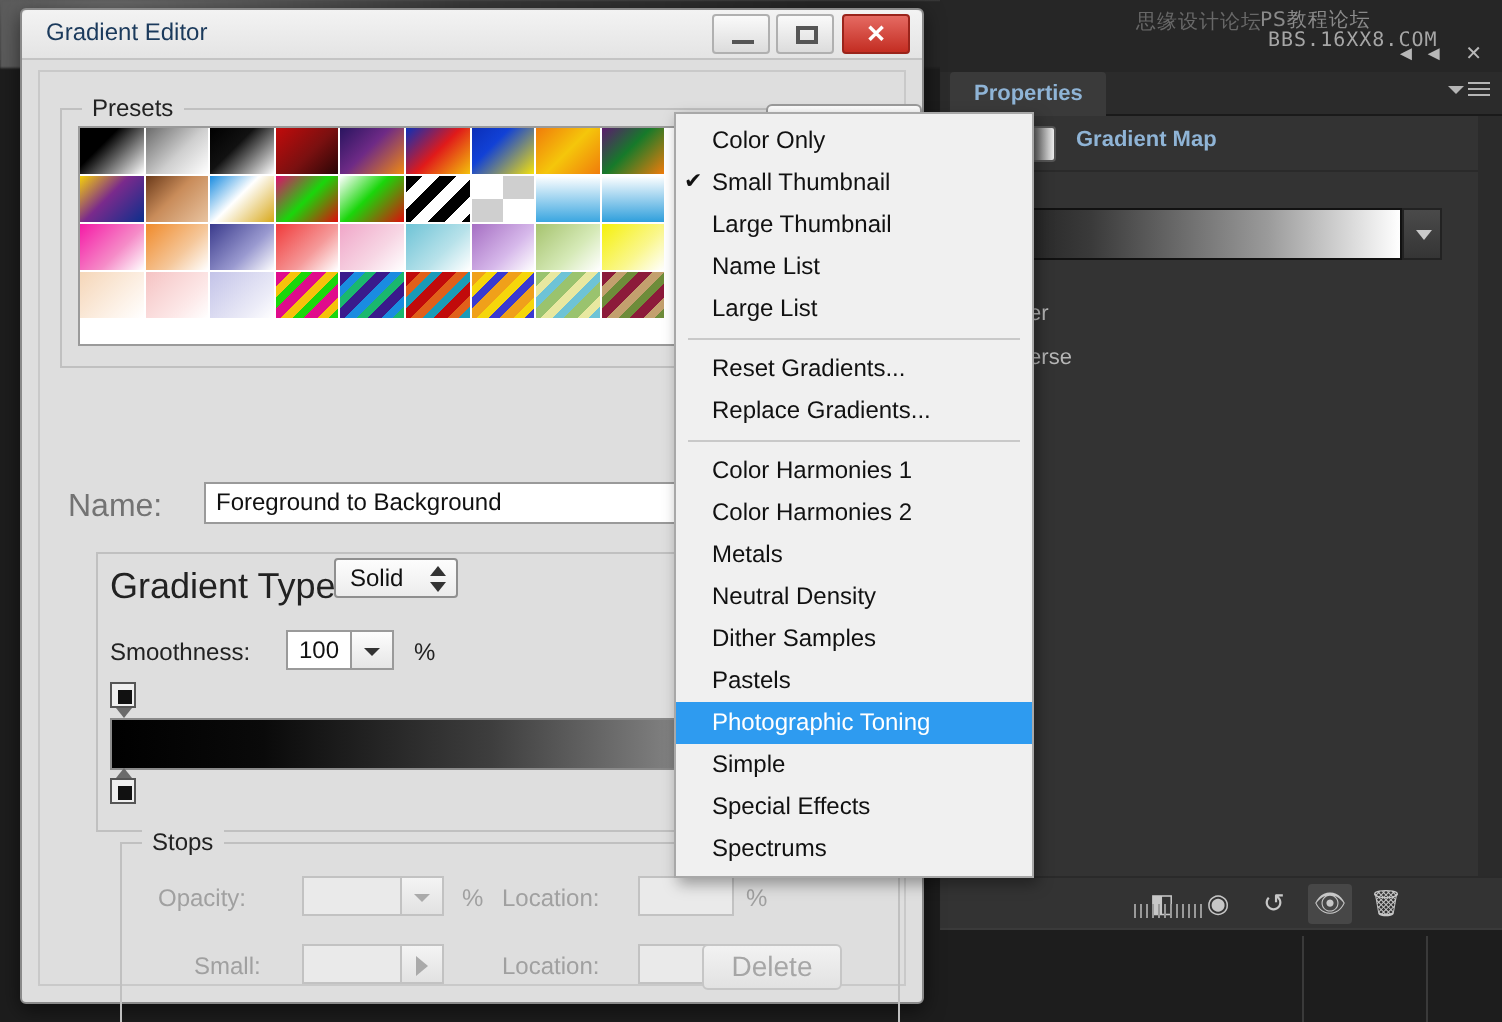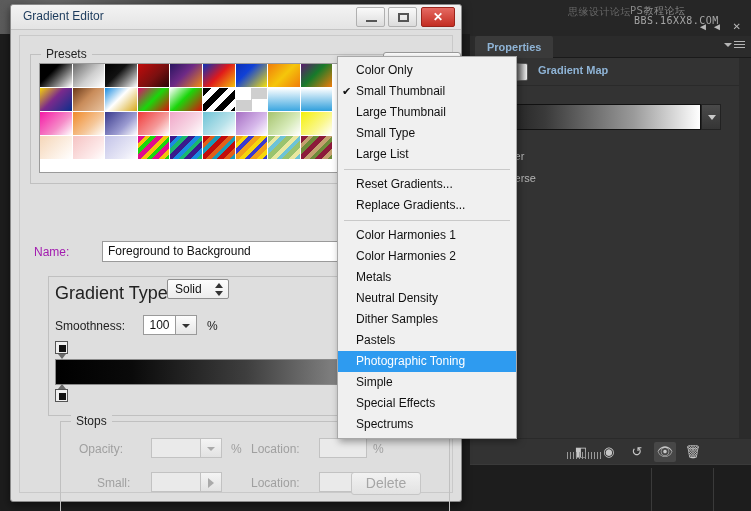--- a/index.html
+++ b/index.html
@@ -266,21 +266,21 @@
   }
 
   .ok-btn {
     position:absolute; left: 363px; top: 16px; width: 78px; height: 24px;
     background: linear-gradient(180deg,#fdfdfd,#e9e9e9);
     border:1px solid #9a9a9a; border-radius:3px;
     text-align:center; line-height:23px; font-size:12px; color:#222;
   }
 
   .name-row { position:absolute; left: 14px; top: 205px; }
-  .name-label { position:absolute; left:0; top: 4px; font-size: 12px; color:#a21caf;text-align:center;}
+  .name-label { position:absolute; left:0; top: 4px; font-size: 16px; color:#737373;text-align:center;}
   .name-input {
     position:absolute; left: 68px; top: 0; width: 340px; height: 21px;
     background:#fff; border:1px solid #9a9a9a;
     font-size: 12px; color:#111; padding: 0 5px; line-height: 19px;
   }
 
   #gtype-group { left: 28px; top: 240px; width: 402px; height: 140px; }
   .gt-label { position:absolute; left: 6px; top: 6px; font-size:18px; color:#222;}
   .gt-select {
     position:absolute; left: 118px; top: 2px; width: 62px; height: 20px;
@@ -605,21 +605,21 @@
         <div class="del-btn">Delete</div>
       </div>
 
     </div>
   </div>
 
   <div class="menu">
       <div class="mi">Color Only</div>
       <div class="mi checked">Small Thumbnail</div>
       <div class="mi">Large Thumbnail</div>
-      <div class="mi">Small Type</div>
+      <div class="mi">Name List</div>
       <div class="mi">Large List</div>
       <div class="msep"></div>
       <div class="mi">Reset Gradients...</div>
       <div class="mi">Replace Gradients...</div>
       <div class="msep"></div>
       <div class="mi">Color Harmonies 1</div>
       <div class="mi">Color Harmonies 2</div>
       <div class="mi">Metals</div>
       <div class="mi">Neutral Density</div>
       <div class="mi">Dither Samples</div>

